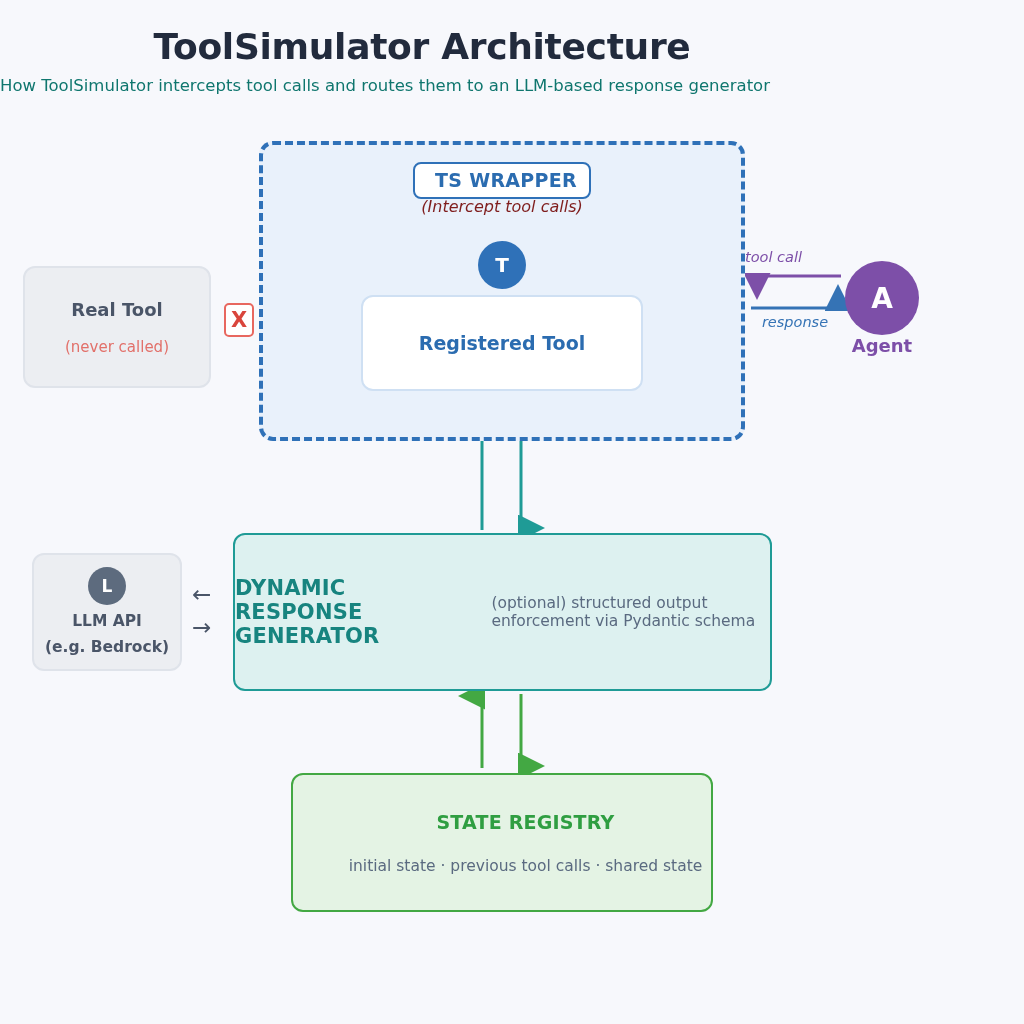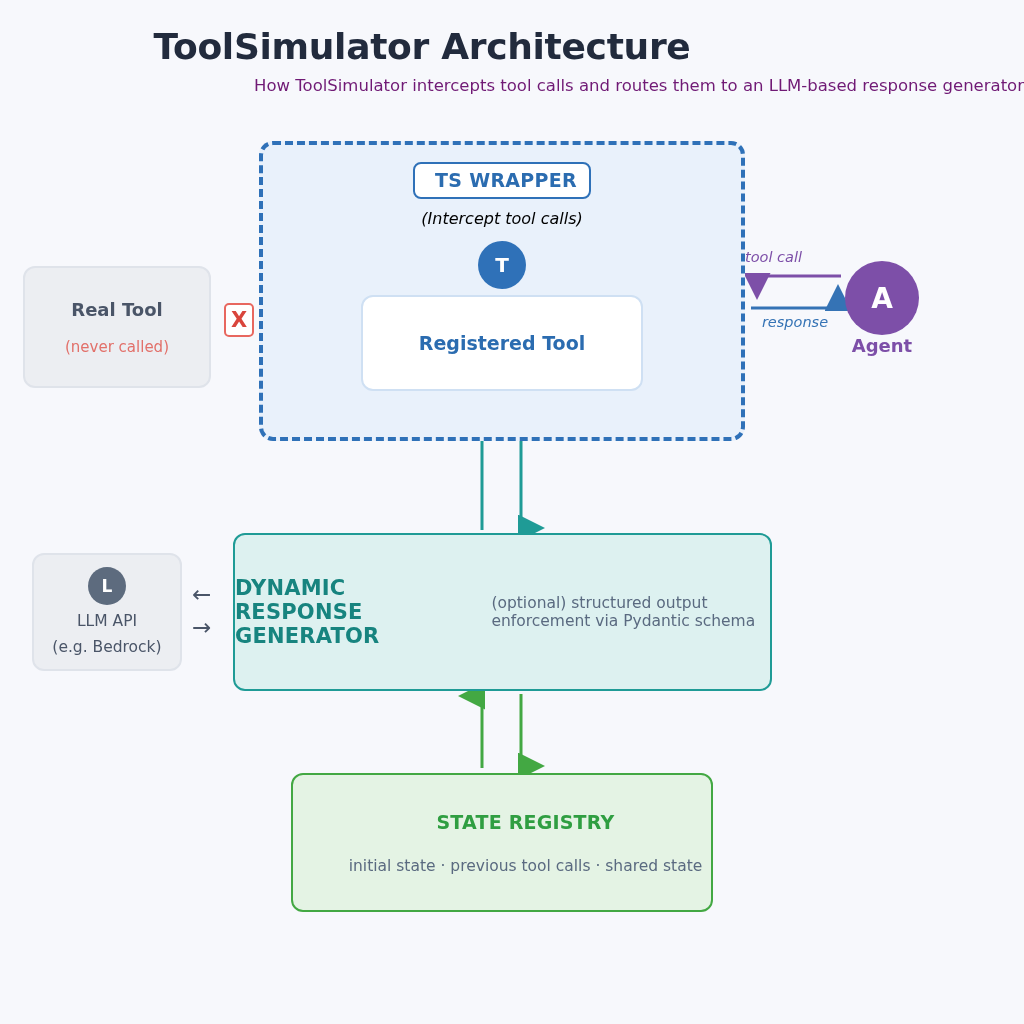--- a/index.html
+++ b/index.html
@@ -31,23 +31,23 @@
     font-size: 36px;
     font-weight: bold;
     color: #222b3d;
     letter-spacing: -0.3px;
   }
   #page-subtitle {
     position: absolute;
     top: 76px;
     left: 0;
     width: 1024px;
-    text-align: right;
+    text-align: left;
     font-size: 16.5px;
-    color: #701a75;
+    color: #0f766e;
   }
 
   
   #ts-wrapper {
     position: absolute;
     left: 259px;
     top: 141px;
     width: 486px;
     height: 300px;
     border: 4px dashed #2f71b8;
@@ -67,25 +67,25 @@
     font-size: 19px;
     font-weight: bold;
     color: #2b6cb0;
     letter-spacing: 0.3px;
     white-space: nowrap;
   }
   #ts-wrapper-note {
     position: absolute;
     left: 0;
     width: 100%;
-    top: 64px;
+    top: 52px;
     text-align: center;
     font-size: 16px;
     font-style: italic;
-    color: #000000;
+    color: #7f1d1d;
   }
   #tool-circle {
     position: absolute;
     left: 50%;
     margin-left: -24px;
     top: 96px;
     width: 48px;
     height: 48px;
     border-radius: 50%;
     background: #2f71b8;
@@ -257,21 +257,21 @@
     background: #5d6b7e;
     color: #ffffff;
     font-size: 17px;
     font-weight: bold;
     display: flex;
     align-items: center;
     justify-content: center;
   }
   #llm-name, #llm-sub {
     font-size: 15.5px;
-    font-weight: normal;
+    font-weight: bold;
     color: #4a5568;
     line-height: 1.25;
   }
   #llm-arrow-in {
     position: absolute;
     left: 192px;
     top: 583px;
     font-size: 23px;
     color: #4a5568;
     line-height: 1;

